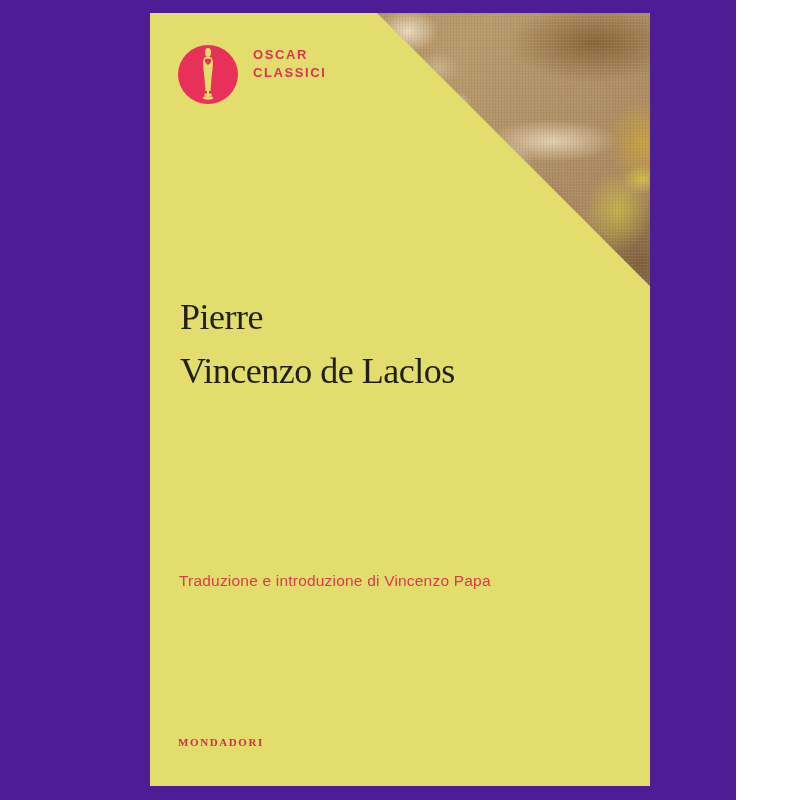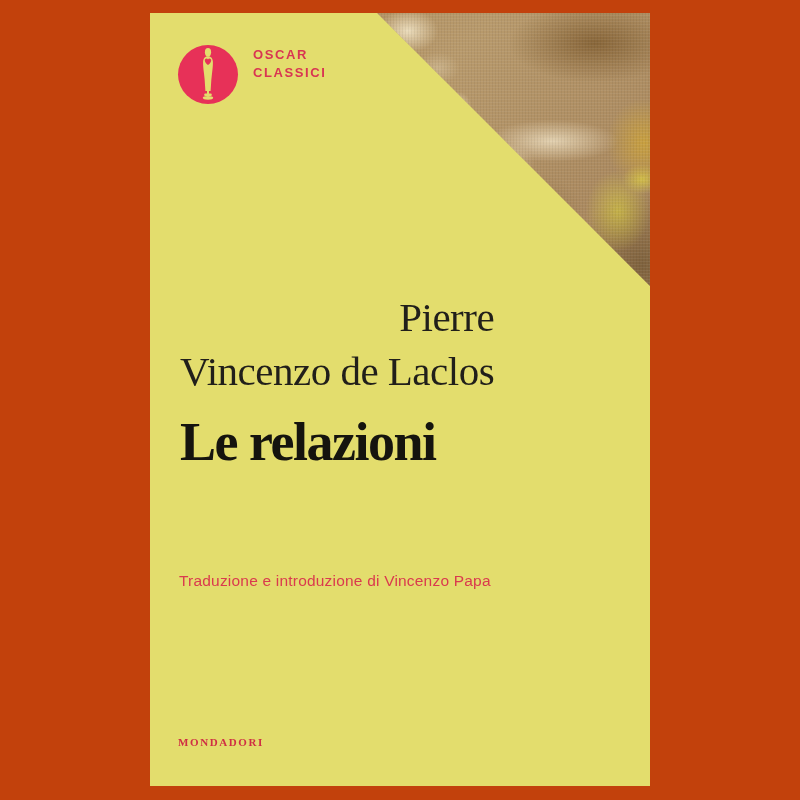--- a/index.html
+++ b/index.html
@@ -6,23 +6,23 @@
     margin: 0;
     padding: 0;
     width: 800px;
     height: 800px;
     background: #ffffff;
     font-family: "Liberation Sans", sans-serif;
     overflow: hidden;
   }
   .page {
     position: relative;
-    width: 800px;
+    width: 736px;
     height: 800px;
-    background: #c2410c;
+    background: #4c1d95;
   }
   .cover {
     position: absolute;
     left: 150px;
     top: 13px;
     width: 500px;
     height: 773px;
     background: #e3dd6d;
     overflow: hidden;
   }
@@ -85,25 +85,24 @@
     letter-spacing: 1.6px;
     font-family: "Liberation Sans", sans-serif;
   }
   .author {
     position: absolute;
     left: 30px;
     top: 277px;
     color: #211f1a;
     font-family: "Liberation Serif", serif;
     font-weight: 400;
-    font-size: 41px;
+    font-size: 36px;
     line-height: 54px;
     letter-spacing: -0.5px;
     white-space: nowrap;
-    text-align: right;
   }
   .title {
     position: absolute;
     left: 30px;
     top: 401px;
     color: #15140e;
     font-family: "Liberation Serif", serif;
     font-weight: 700;
     font-size: 54px;
     line-height: 56px;
@@ -157,21 +156,20 @@
       <div>OSCAR</div>
       <div>CLASSICI</div>
     </div>
 
     <div class="author">
       <div>Pierre</div>
       <div>Vincenzo de Laclos</div>
     </div>
 
     <div class="title">
-      <div>Le relazioni</div>
     </div>
 
     <div class="subtitle">Traduzione e introduzione di Vincenzo Papa</div>
 
     <div class="publisher">MONDADORI</div>
 
   </div>
 </div>
 
 </body></html>

